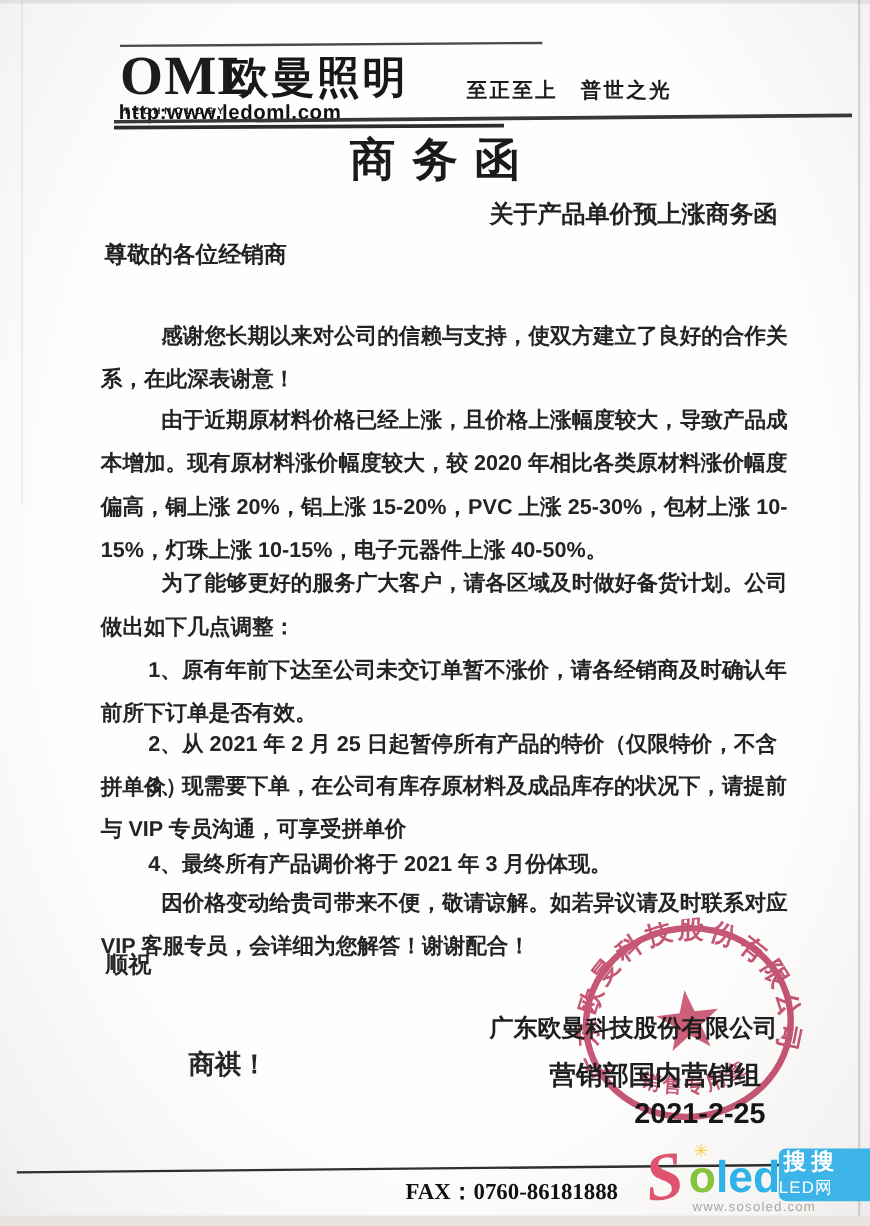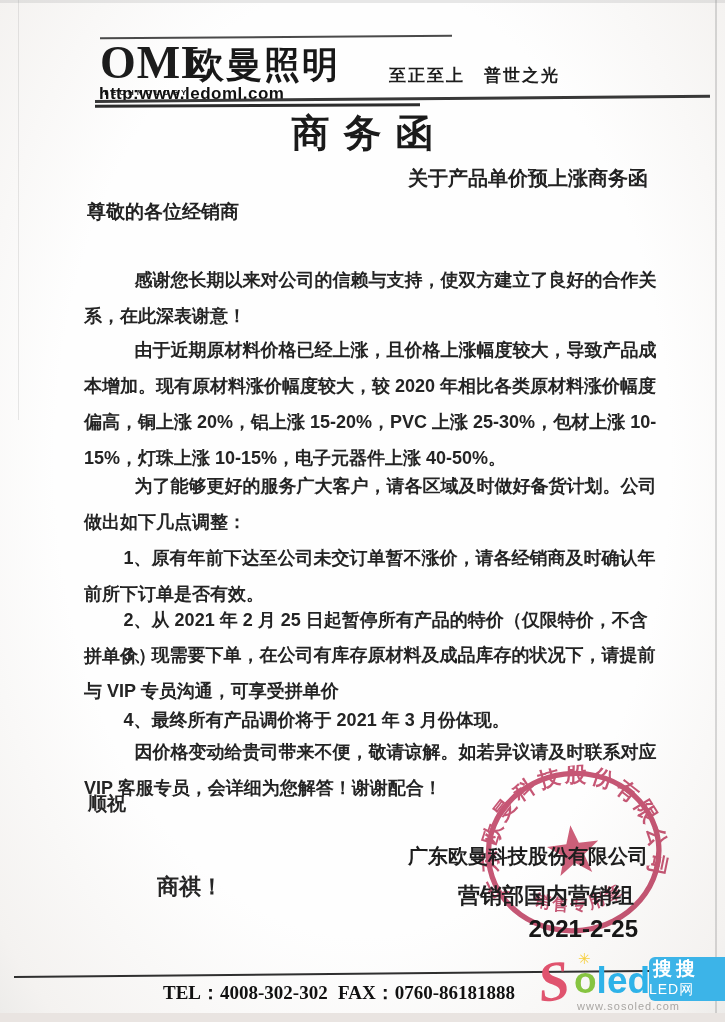--- a/index.html
+++ b/index.html
@@ -107,21 +107,20 @@
       <text font-size="22" font-weight="bold" fill="#bf3f62" letter-spacing="4" font-family="Liberation Sans, sans-serif">
         <textPath href="#ringPath" startOffset="50%" text-anchor="middle">广东欧曼科技股份有限公司</textPath>
       </text>
       <text font-size="17" font-weight="bold" fill="#bf3f62" letter-spacing="3" font-family="Liberation Sans, sans-serif">
         <textPath href="#bottomPath" startOffset="50%" text-anchor="middle">销售专用章</textPath>
       </text>
     </svg>
   </div>
 
   <div class="footer-rule"></div>
-  <div class="tel">TEL：4008-302-302</div>
   <div class="fax">FAX：0760-86181888</div>
 
   <div class="wm-s">S</div>
   <div class="wm-rays">✳</div>
   <div class="wm-oled"><span class="wm-o">o</span><span class="wm-led">led</span></div>
   <div class="wm-url">www.sosoled.com</div>
   <div class="wm-badge">
     <div class="wm-badge-l1">搜搜</div>
     <div class="wm-badge-l2">LED网</div>
   </div>

